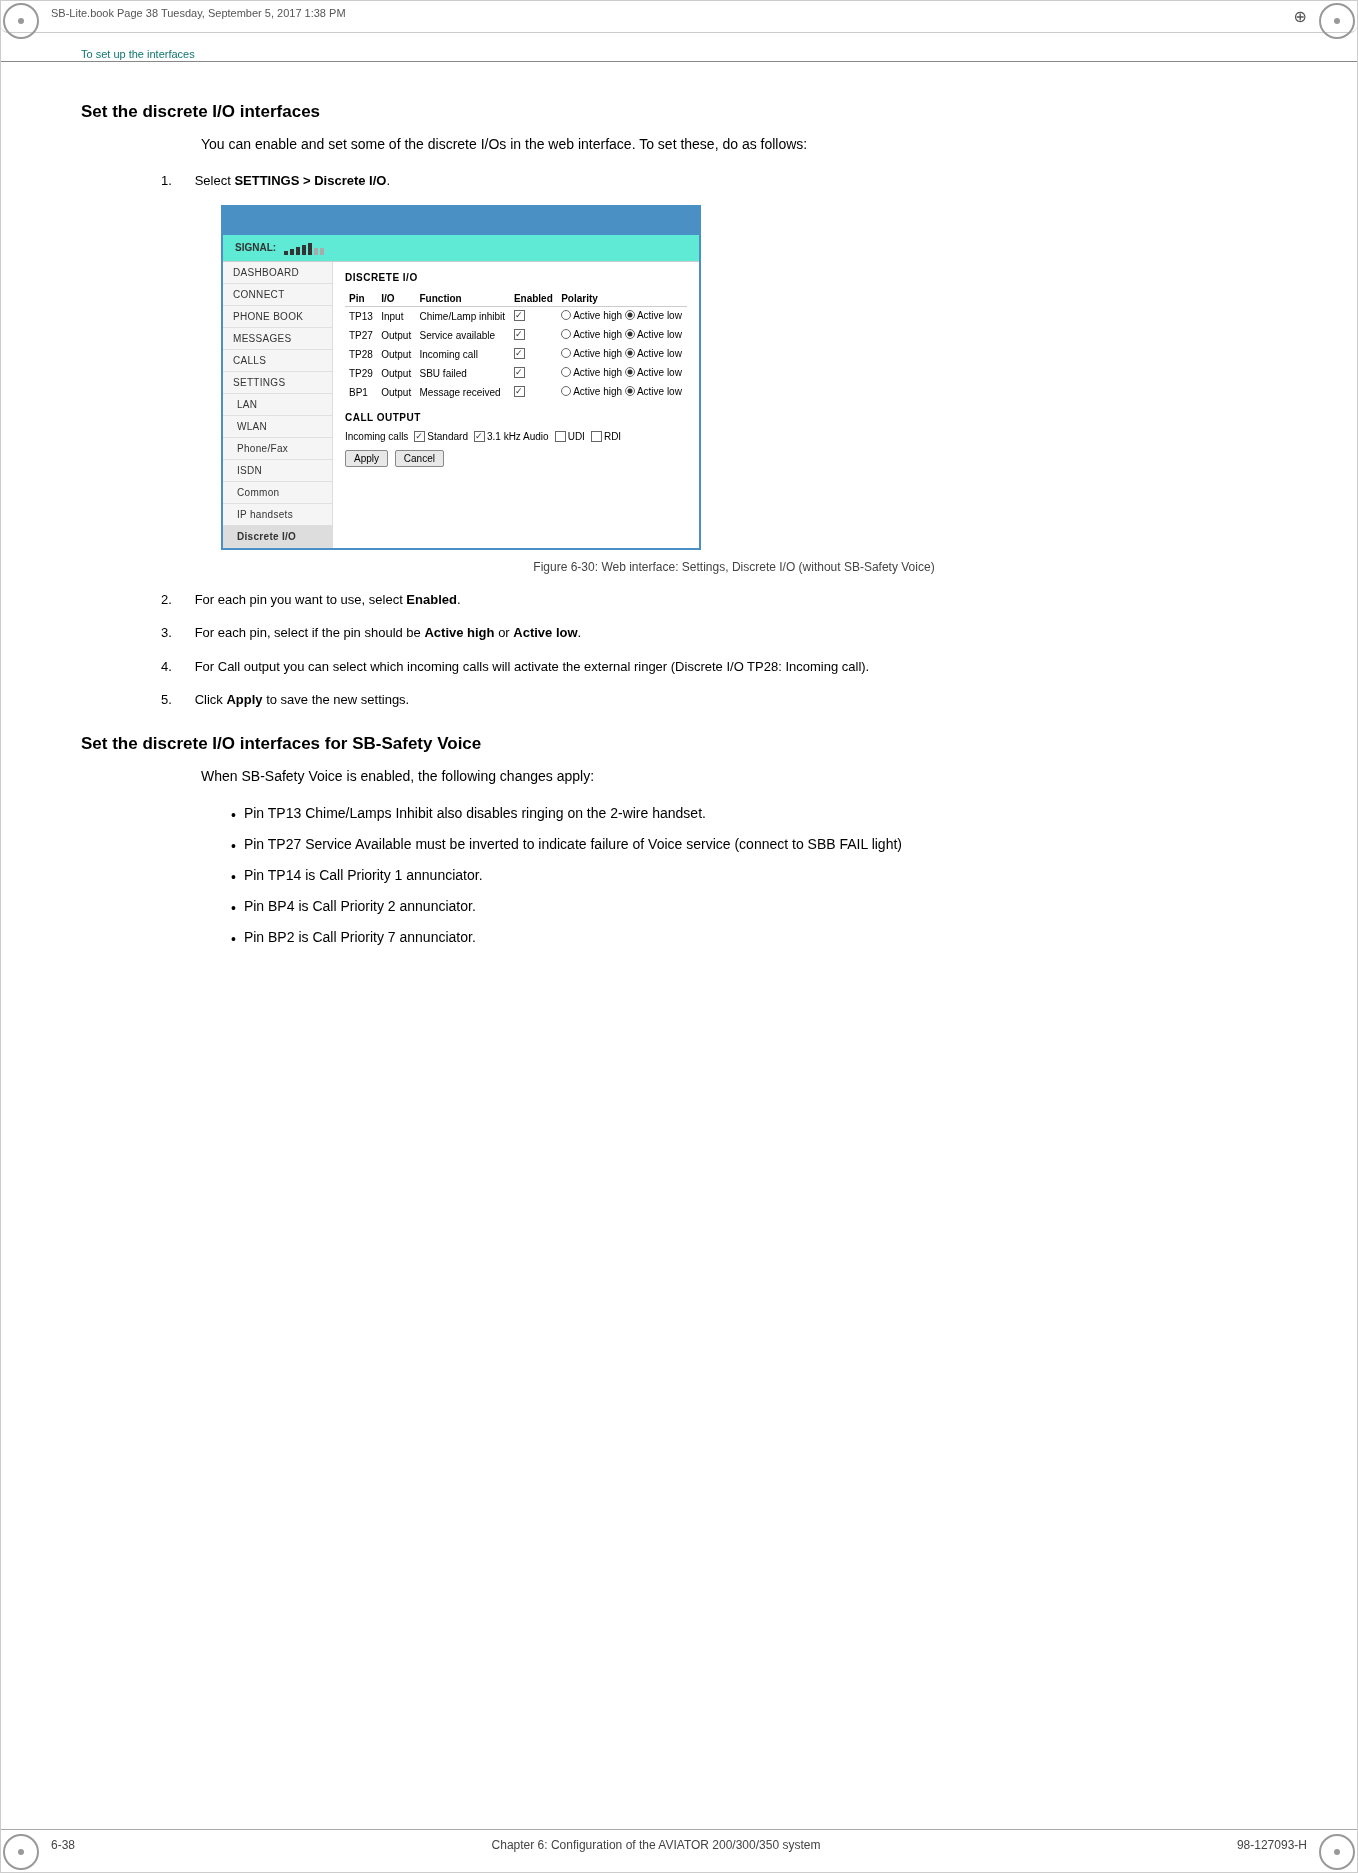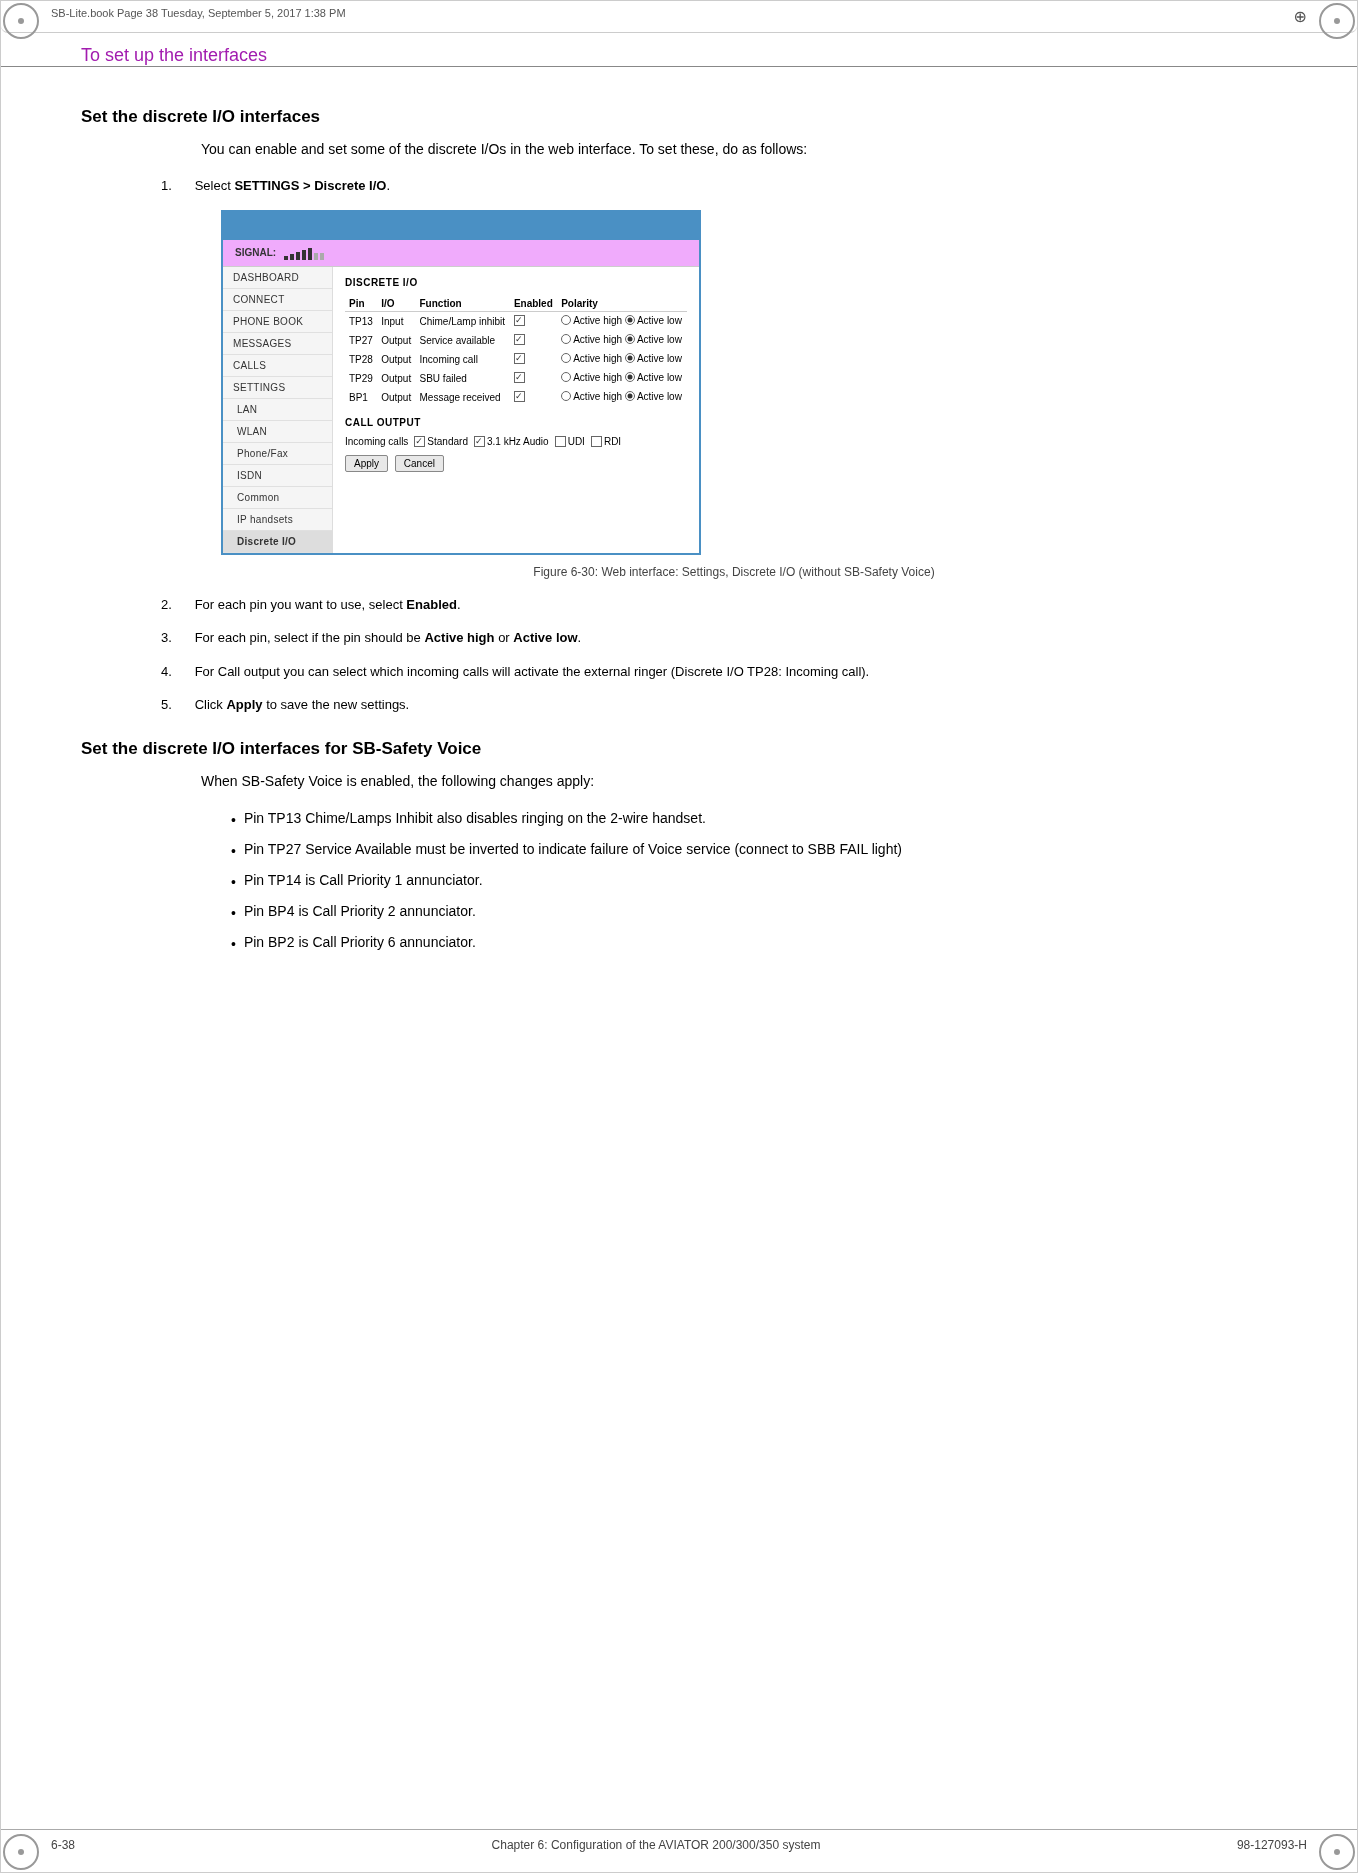--- a/index.html
+++ b/index.html
@@ -95,21 +95,21 @@
       font-size: 11px;
     }
 
     .wi-topbar {
       background: #4a90c4;
       height: 28px;
       width: 100%;
     }
 
     .wi-signal-bar {
-      background: #f0abfc;
+      background: #5eead4;
       border-bottom: 1px solid #ccc;
       padding: 6px 12px;
       display: flex;
       align-items: center;
       gap: 8px;
       font-size: 10px;
       font-weight: bold;
       color: #333;
     }
 
@@ -307,21 +307,21 @@
   <div class="circle-mark circle-tr"></div>
   <div class="circle-mark circle-bl"></div>
   <div class="circle-mark circle-br"></div>
 
   <div class="header-bar">
     <span>SB-Lite.book  Page 38  Tuesday, September 5, 2017  1:38 PM</span>
     <span style="font-size:16px;">⊕</span>
   </div>
 
   <div style="padding: 12px 80px 0 80px; border-bottom: 1px solid #888; margin-bottom: 20px;">
-    <span style="font-size:18px; color:#a21caf;text-align:right;">To set up the interfaces</span>
+    <span style="font-size:11px; color:#0f766e;text-align:right;">To set up the interfaces</span>
   </div>
 
   <div class="content-area">
 
     <div style="margin-bottom: 12px;">
       <h2>Set the discrete I/O interfaces</h2>
     </div>
 
     <div class="intro-text">
       <span>You can enable and set some of the discrete I/Os in the web interface. To set these, do as follows:</span>
@@ -500,21 +500,21 @@
         <div class="bullet-item">
           <span class="bullet-dot">•</span>
           <span>Pin TP14 is Call Priority 1 annunciator.</span>
         </div>
         <div class="bullet-item">
           <span class="bullet-dot">•</span>
           <span>Pin BP4 is Call Priority 2 annunciator.</span>
         </div>
         <div class="bullet-item">
           <span class="bullet-dot">•</span>
-          <span>Pin BP2 is Call Priority 6 annunciator.</span>
+          <span>Pin BP2 is Call Priority 7 annunciator.</span>
         </div>
       </div>
     </div>
 
   </div>
 
   <div class="footer-bar">
     <span>6-38</span>
     <span>Chapter 6:  Configuration of the AVIATOR 200/300/350 system</span>
     <span>98-127093-H</span>

